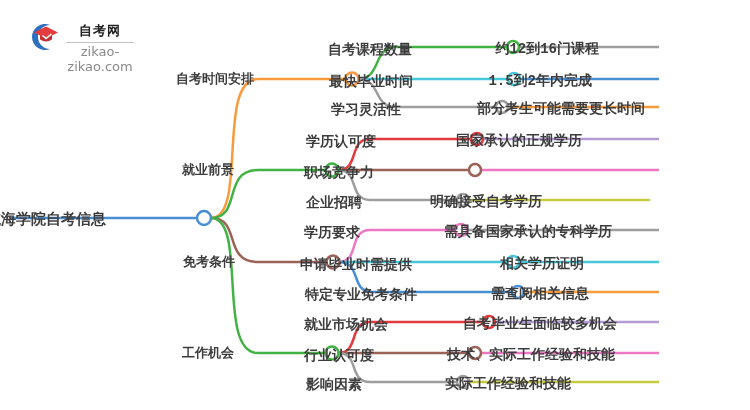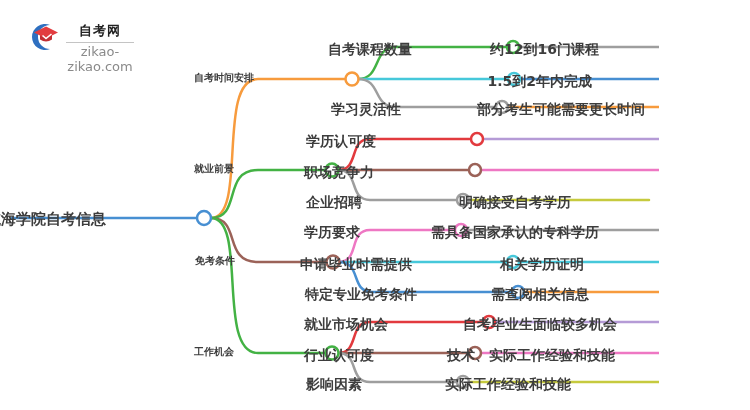--- a/index.html
+++ b/index.html
@@ -1,23 +1,23 @@
 <!DOCTYPE html>
 <html><head>
 <meta charset="utf-8">
 <style>
   html,body{margin:0;padding:0;background:#fff;}
   .stage{position:relative;width:659px;height:410px;background:#ffffff;overflow:hidden;
          font-family:"DejaVu Sans","Liberation Sans",sans-serif;}
   svg.lines{position:absolute;left:0;top:0;}
   .node{position:absolute;white-space:nowrap;color:#3d3d3d;font-weight:600;line-height:1.15;margin-top:12px;}
   .root-label{font-size:15px;}
-  .branch-label{font-size:10px;}
+  .branch-label{font-size:13px;}
   .sub-label{font-size:14px;}
-  .leaf-label{font-size:14px;}
+  .leaf-label{font-size:14px;font-family:Liberation Mono, monospace;}
   
   .logo{position:absolute;left:30px;top:22px;display:flex;align-items:flex-start;}
   .logo-icon{display:block;}
   .logo-text{margin-left:4px;width:68px;text-align:center;}
   .logo-title{font-size:13px;font-weight:bold;color:#222;letter-spacing:1px;}
   .logo-divider{height:1px;background:#c4c4c4;margin:2px 0 1px 0;}
   .logo-url{font-size:13px;color:#8a8a8a;letter-spacing:0;}
 </style>
 </head>
 <body>
@@ -100,35 +100,37 @@
   </div>
 
   <div class="node root-label" style="top:199px;right:553px">2025年广州航海学院自考信息</div>
 
   <div class="node branch-label" style="top:60px;right:405px">自考时间安排</div>
   <div class="node branch-label" style="top:151px;right:425px">就业前景</div>
   <div class="node branch-label" style="top:243px;right:424px">免考条件</div>
   <div class="node branch-label" style="top:334px;right:425px">工作机会</div>
 
   <div class="node sub-label" style="top:29px;right:247px">自考课程数量</div>
+  <div class="node sub-label" style="top:61px;right:246px">最快毕业时间</div>
   <div class="node sub-label" style="top:89px;right:258px">学习灵活性</div>
   <div class="node sub-label" style="top:121px;right:283px">学历认可度</div>
   <div class="node sub-label" style="top:152px;right:285px">职场竞争力</div>
   <div class="node sub-label" style="top:182px;right:297px">企业招聘</div>
   <div class="node sub-label" style="top:212px;right:299px">学历要求</div>
   <div class="node sub-label" style="top:244px;right:247px">申请毕业时需提供</div>
   <div class="node sub-label" style="top:274px;right:242px">特定专业免考条件</div>
   <div class="node sub-label" style="top:304px;right:271px">就业市场机会</div>
   <div class="node sub-label" style="top:335px;right:285px">行业认可度</div>
   <div class="node sub-label" style="top:364px;right:297px">影响因素</div>
 
   <div class="node leaf-label" style="top:29px;right:60px">约12到16门课程</div>
   <div class="node leaf-label" style="top:61px;right:67px">1.5到2年内完成</div>
   <div class="node leaf-label" style="top:89px;right:14px">部分考生可能需要更长时间</div>
-  <div class="node leaf-label" style="top:182px;right:88px">明确接受自考学历</div>
-  <div class="node leaf-label" style="top:212px;right:60px">需具备国家承认的专科学历</div>
+  <div class="node leaf-label" style="top:121px;right:77px">国家承认的正规学历</div>
+  <div class="node leaf-label" style="top:182px;right:117px">明确接受自考学历</div>
+  <div class="node leaf-label" style="top:212px;right:47px">需具备国家承认的专科学历</div>
   <div class="node leaf-label" style="top:244px;right:75px">相关学历证明</div>
   <div class="node leaf-label" style="top:304px;right:42px">自考毕业生面临较多机会</div>
   <div class="node leaf-label" style="top:274px;right:70px">需查阅相关信息</div>
   <div class="node leaf-label" style="top:335px;right:44px">技术、实际工作经验和技能</div>
   <div class="node leaf-label" style="top:364px;right:88px">实际工作经验和技能</div>
 
 </div>
 
 </body></html>

